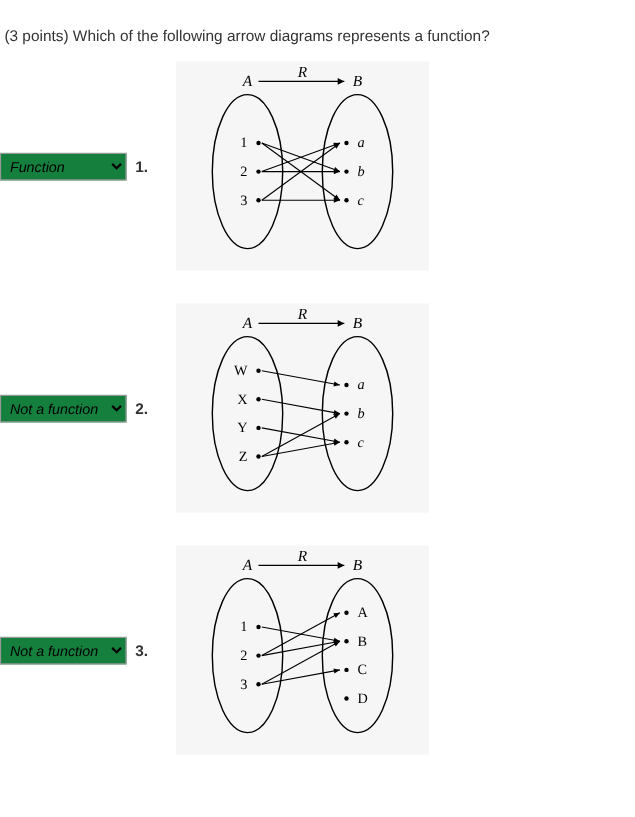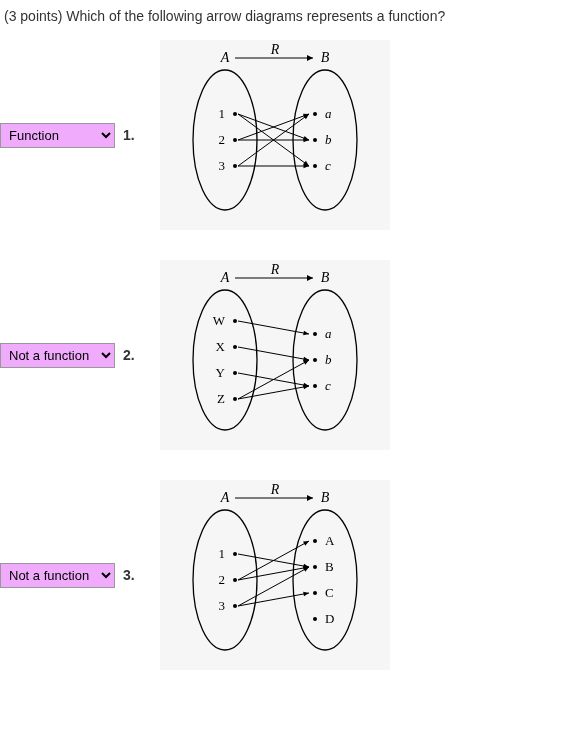--- a/index.html
+++ b/index.html
@@ -4,40 +4,41 @@
   <style>
     * { box-sizing: border-box; margin: 0; padding: 0; }
     body {
       font-family: Arial, sans-serif;
       font-size: 14px;
       color: #333;
       background: #fff;
       width: 577px;
     }
     .question {
-      padding: 8px 4px 16px 4px;
+      padding: 24px 4px 16px 4px;
     }
     .row {
       display: flex;
       align-items: center;
       margin-bottom: 30px;
     }
     .control-col {
       width: 160px;
       display: flex;
       align-items: center;
       gap: 8px;
     }
     select {
       font-family: Arial, sans-serif;
       font-size: 13px;
       padding: 3px 4px;
       border: 1px solid #999;
-      background: #f0abfc;
+      background: #15803d;
       width: 115px;
+      font-style: italic;
     }
     .num {
       font-weight: bold;
       font-size: 14px;
     }
     .diagram {
       width: 230px;
       height: 190px;
       background: #f6f6f7;
       position: relative;

